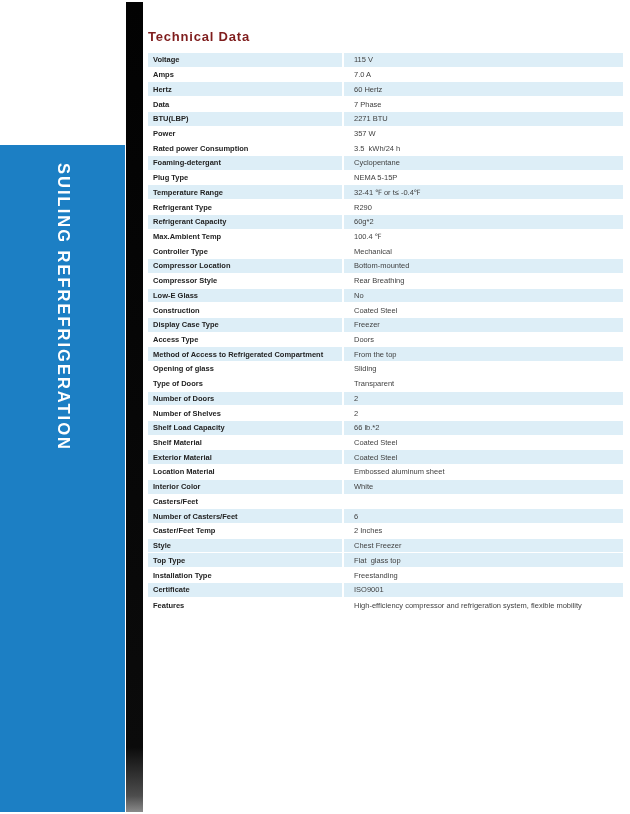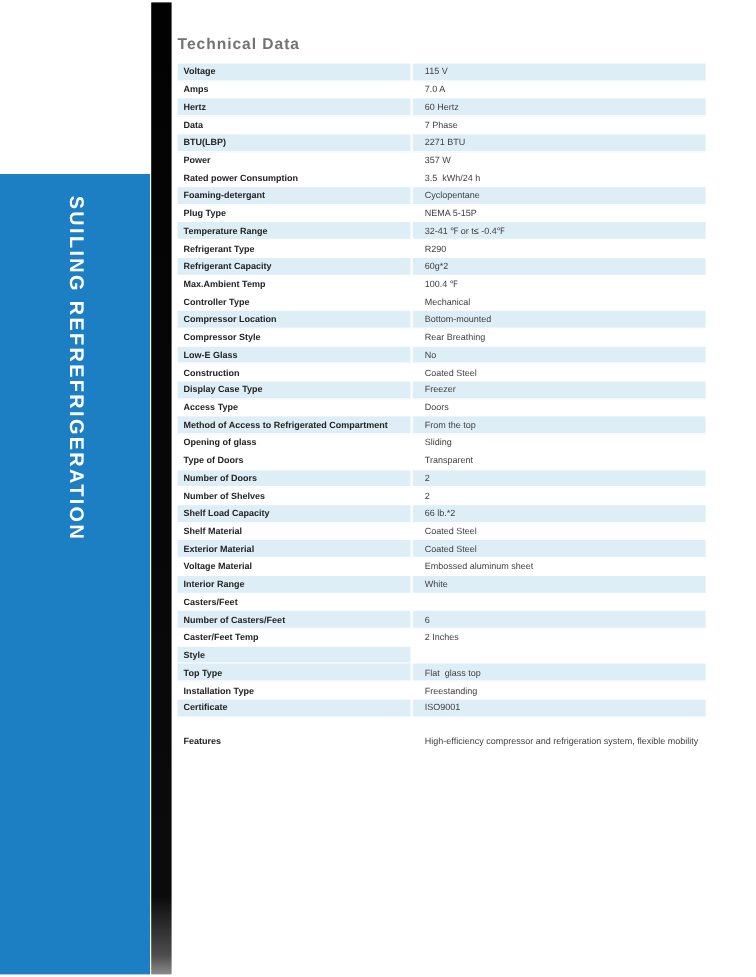--- a/index.html
+++ b/index.html
@@ -23,41 +23,41 @@
 
   
   .stripe {
     position:absolute; left:126px; top:2px; width:17px; height:810px;
     background:linear-gradient(180deg,#020202 0%,#0b0b0b 92%,#4d4d4d 98%,#8a8a8a 100%);
   }
 
   
   .content { position:absolute; left:148px; top:29px; width:476px; }
   .title {
-    margin:0; font-size:13px; font-weight:bold; color:#737373;
+    margin:0; font-size:13px; font-weight:bold; color:#7f1d1d;
     letter-spacing:0.8px;
   }
   .spec-table { margin-top:9px; }
 
   .row { display:flex; }
   .cell {
     box-sizing:border-box; height:14.73px; border-bottom:1px solid #ffffff;
     font-size:7.5px; color:#3f3f3f; display:flex; align-items:center;
     overflow:hidden;
   }
   .label {
     width:194px; margin-right:2px; padding-left:5px;
     font-weight:bold; color:#232323;
   }
-  .value { width:244px; padding-left:10px; }
+  .value { width:279px; padding-left:10px; }
   .row.shaded .cell { background:var(--row-tint,#ddeef7); }
 
   .row.tall .cell {
     height:auto; min-height:27px; align-items:flex-start;
-    line-height:11.5px; padding-top:14px; overflow:visible;
+    line-height:11.5px; padding-top:2px; overflow:visible;
   }
 </style>
 </head>
 <body>
 
 <div class="page">
 
   <div class="sidebar">
     <span class="brand">SUILING REFREFRIGERATION</span>
   </div>
@@ -173,40 +173,41 @@
   </div>
         <div class="row">
     <div class="cell label">Shelf Material</div>
     <div class="cell value">Coated Steel</div>
   </div>
         <div class="row shaded">
     <div class="cell label">Exterior Material</div>
     <div class="cell value">Coated Steel</div>
   </div>
         <div class="row">
-    <div class="cell label">Voltage Material</div>
+    <div class="cell label">Location Material</div>
     <div class="cell value">Embossed aluminum sheet</div>
   </div>
         <div class="row shaded">
-    <div class="cell label">Interior Range</div>
+    <div class="cell label">Interior Color</div>
     <div class="cell value">White</div>
   </div>
         <div class="row">
     <div class="cell label">Casters/Feet</div>
   </div>
         <div class="row shaded">
     <div class="cell label">Number of Casters/Feet</div>
     <div class="cell value">6</div>
   </div>
         <div class="row">
     <div class="cell label">Caster/Feet Temp</div>
     <div class="cell value">2 Inches</div>
   </div>
         <div class="row shaded">
     <div class="cell label">Style</div>
+    <div class="cell value">Chest Freezer</div>
   </div>
         <div class="row shaded">
     <div class="cell label">Top Type</div>
     <div class="cell value">Flat&nbsp; glass top</div>
   </div>
         <div class="row">
     <div class="cell label">Installation Type</div>
     <div class="cell value">Freestanding</div>
   </div>
         <div class="row shaded">

